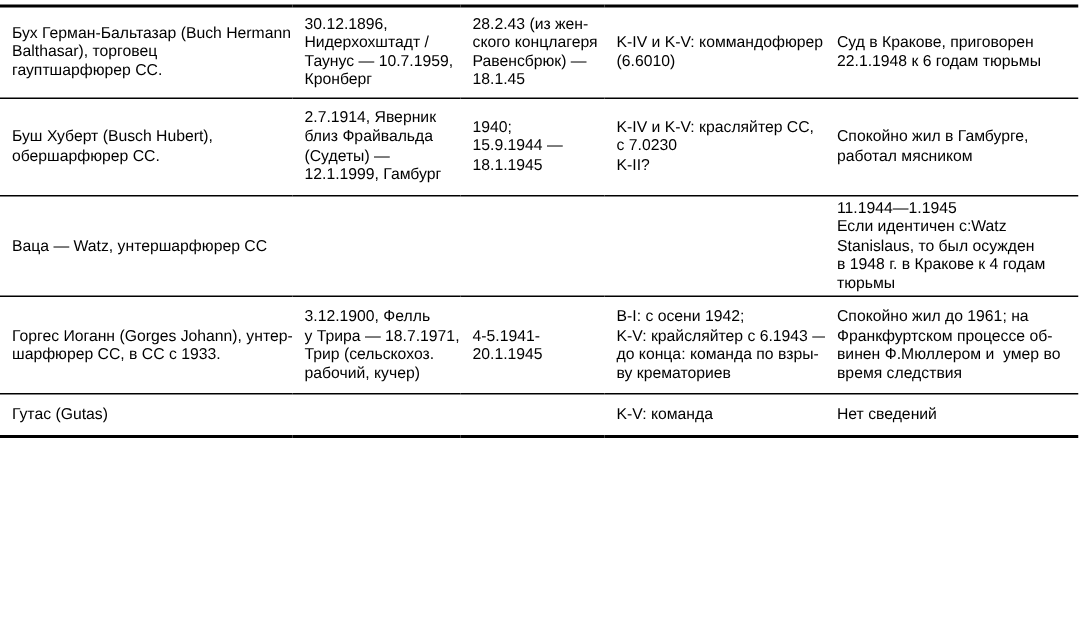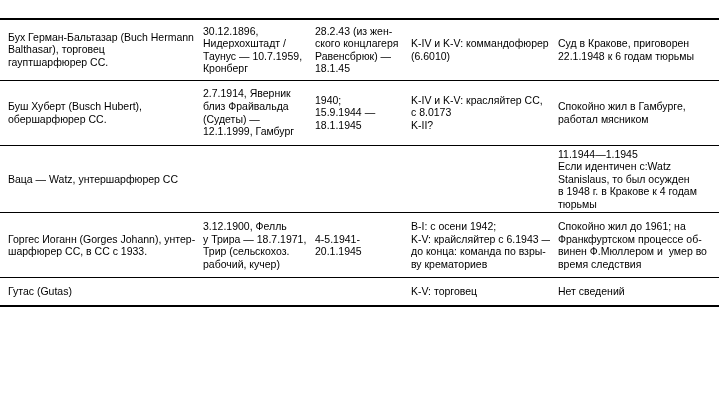--- a/index.html
+++ b/index.html
@@ -5,21 +5,21 @@
   html, body {
     margin: 0;
     padding: 0;
     background: #ffffff;
   }
   .page {
     width: 719px;
     height: 413px;
     background: #ffffff;
     box-sizing: border-box;
-    padding-top: 18px;
+    padding-top: 3px;
     font-family: "Liberation Sans", sans-serif;
     color: #000000;
   }
   table.personnel {
     width: 719px;
     border-collapse: collapse;
     table-layout: fixed;
     border-top: 2px solid #000;
     border-bottom: 2px solid #000;
   }
@@ -82,21 +82,21 @@
         <td>Буш Хуберт (Busch Hubert),
 обершарфюрер СС.</td>
         <td>2.7.1914, Яверник
 близ Фрайвальда
 (Судеты) —
 12.1.1999, Гамбург</td>
         <td>1940;
 15.9.1944 —
 18.1.1945</td>
         <td>K-IV и K-V: красляйтер СС,
-с 8.0173
+с 7.0230
 K-II?</td>
         <td>Спокойно жил в Гамбурге,
 работал мясником</td>
       </tr>
       <tr class="r4">
         <td>Ваца — Watz, унтершарфюрер СС</td>
         <td></td>
         <td></td>
         <td></td>
         <td>11.1944—1.1945
@@ -120,18 +120,18 @@
 ву крематориев</td>
         <td>Спокойно жил до 1961; на
 Франкфуртском процессе об-
 винен Ф.Мюллером и  умер во
 время следствия</td>
       </tr>
       <tr class="r7">
         <td>Гутас (Gutas)</td>
         <td></td>
         <td></td>
-        <td>K-V: торговец</td>
+        <td>K-V: команда</td>
         <td>Нет сведений</td>
       </tr>
     </tbody>
   </table>
 </div>
 
 </body></html>

